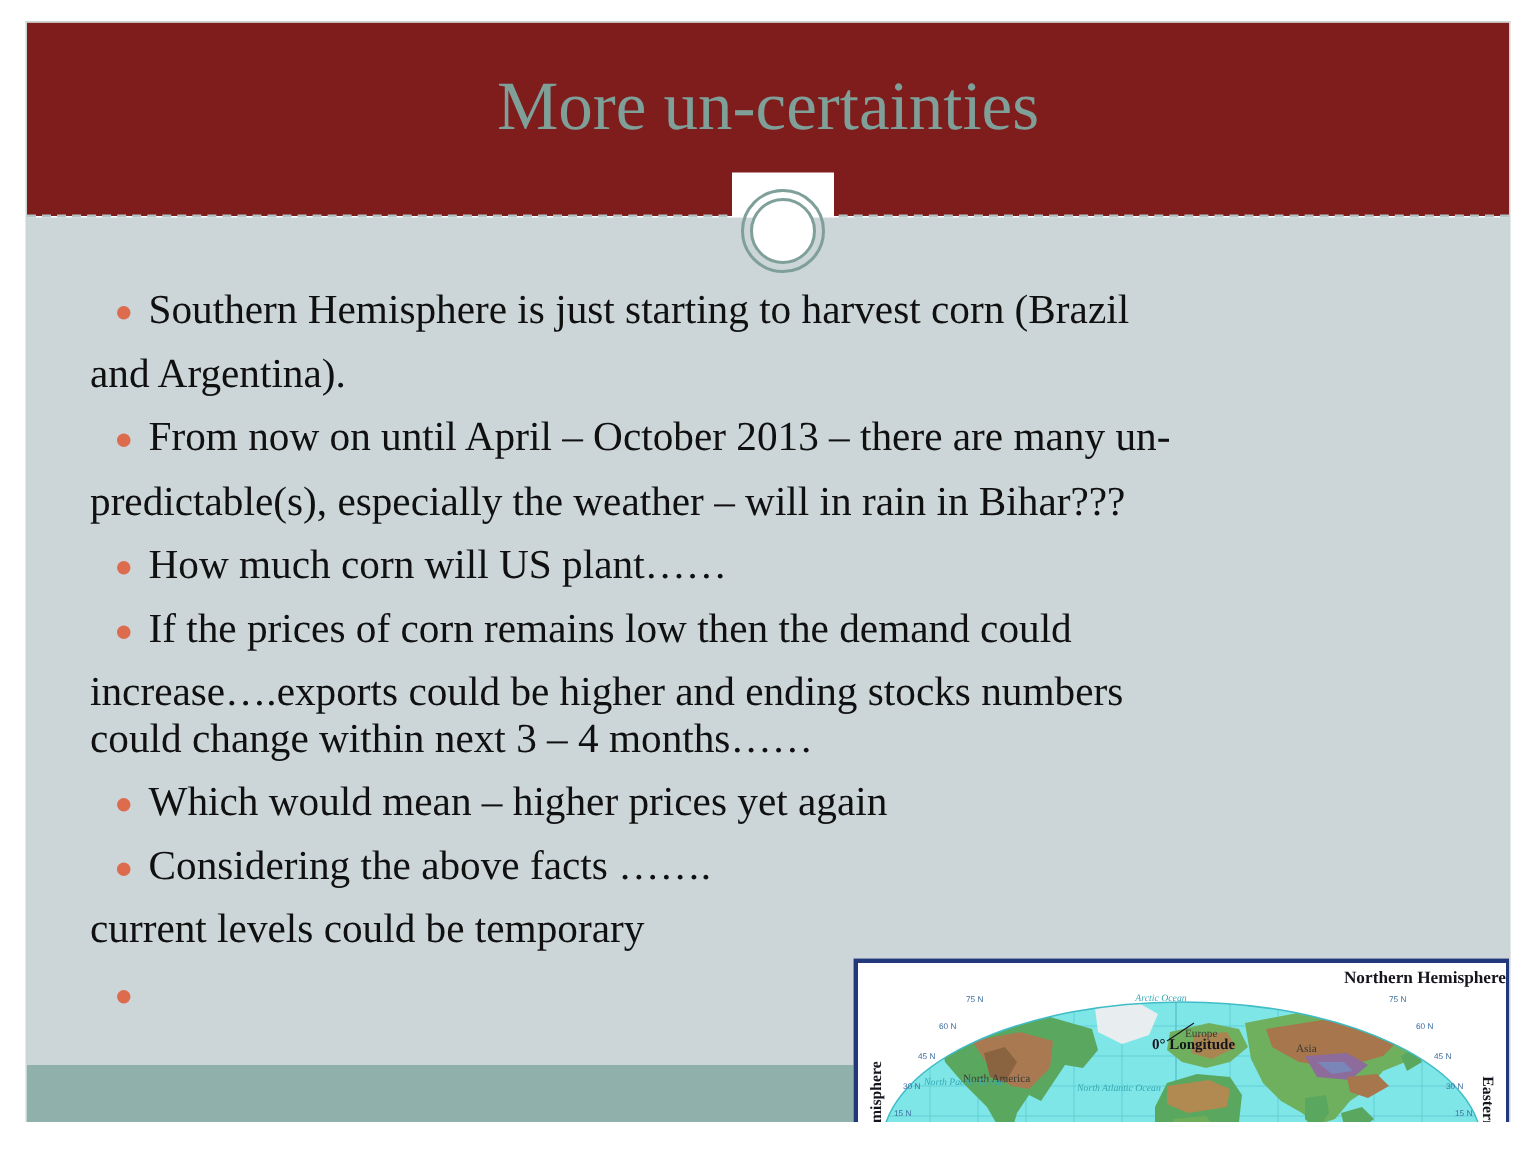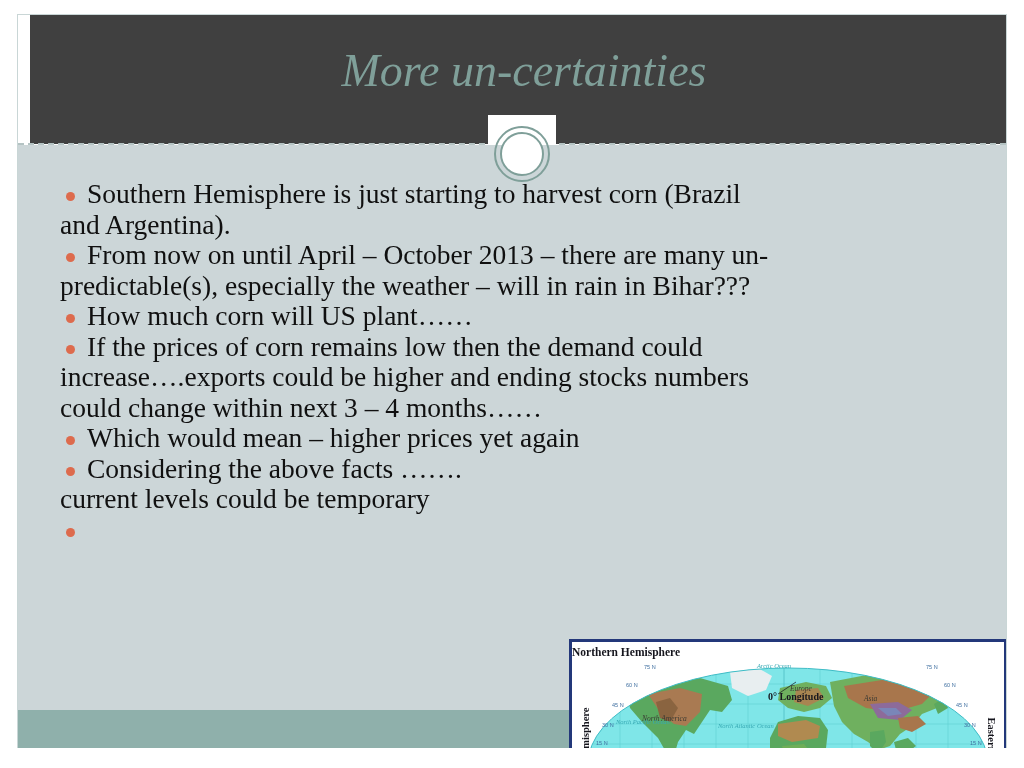--- a/index.html
+++ b/index.html
@@ -26,26 +26,25 @@
     border-left: 1px solid #c9d6d6;
     border-right: 1px solid #c9d6d6;
     border-top: 1px solid #c9d6d6;
     box-sizing: border-box;
     overflow: hidden;
   }
 
   
   .title-band {
     position: absolute;
-    left: 12px;
+    left: 0;
     top: 0;
     width: 100%;
     height: 129px;
-    background: #404040;
-    font-style: italic;
+    background: #7f1d1d;
   }
   .slide-title {
     position: absolute;
     left: 0;
     right: 0;
     top: 30px;
     text-align: center;
     font-size: 46px;
     line-height: 52px;
     color: #7f9f99;
@@ -123,21 +122,21 @@
     left: 14px;
     top: 34px;
     width: 960px;
     color: #101010;
     font-size: 27.5px;
     line-height: 30.5px;
   }
   .bullet-row {
     position: relative;
     padding-left: 55px;
-    margin: 0;
+    margin: 12px;
     text-indent: 0;
   }
   .bullet-row .dot {
     position: absolute;
     left: 34px;
     top: 13px;
     width: 9px;
     height: 9px;
     border-radius: 50%;
     background: #dd6b4d;
@@ -168,21 +167,21 @@
   }
   .map-label {
     position: absolute;
     font-family: "Liberation Serif", "DejaVu Serif", serif;
     color: #15151d;
     font-weight: bold;
     white-space: nowrap;
   }
   .map-top {
     top: 4px; left: 0; right: 0;
-    text-align: left;
+    text-align: right;
     font-size: 11.5px;
   }
   .map-left {
     left: -29px; top: 112px;
     font-size: 10.5px;
     transform: rotate(-90deg);
     transform-origin: center center;
     width: 84px;
     text-align: center;
   }
@@ -207,21 +206,20 @@
     font-weight: bold;
     color: #15151d;
     font-size: 10px;
     white-space: nowrap;
     margin-top: 21px;
   }
   .anno-lon  { left: 196px; top: 28px; }
   .cont {
     position: absolute;
     font-family: "Liberation Serif", "DejaVu Serif", serif;
-    font-style: italic;
     color: #3a3a33;
     font-size: 7.5px;
     white-space: nowrap;
   }
   .ocean {
     position: absolute;
     font-family: "Liberation Serif", "DejaVu Serif", serif;
     font-style: italic;
     color: #36a9b4;
     font-size: 6.5px;

